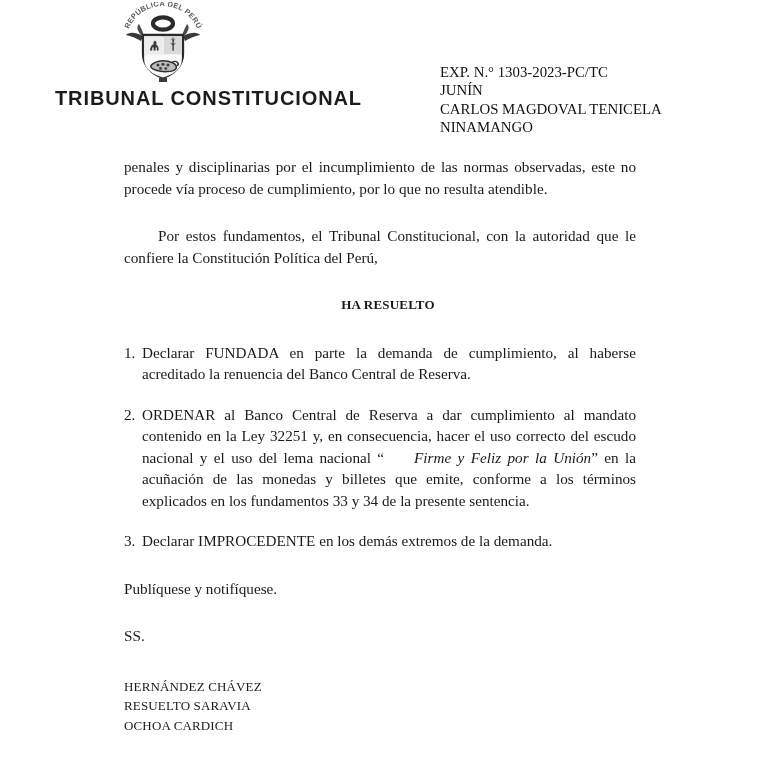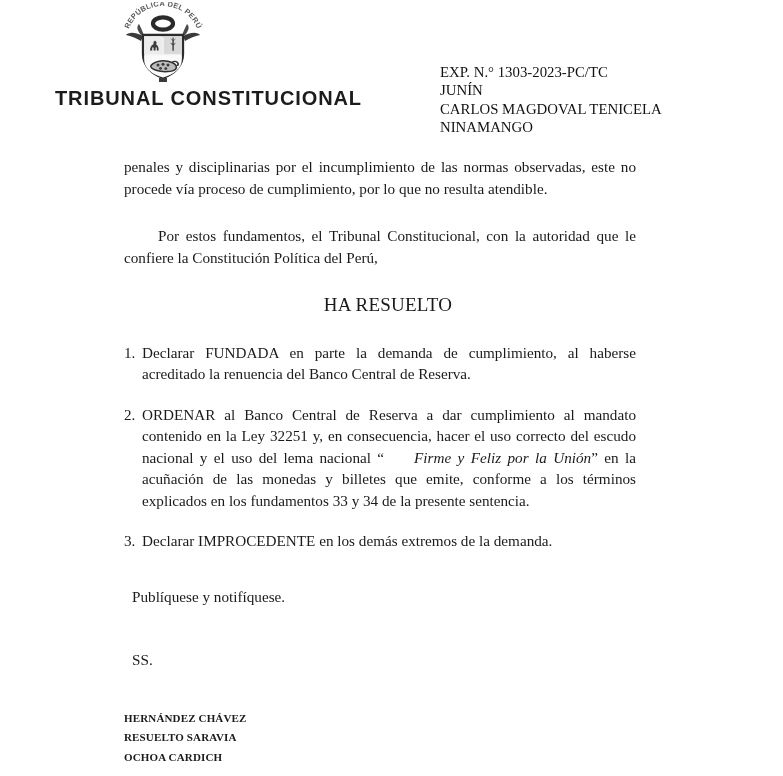--- a/index.html
+++ b/index.html
@@ -76,22 +76,22 @@
     margin: 0 0 0 0;
     text-align: justify;
     text-justify: inter-word;
   }
   p.para.indent { text-indent: 34px; }
   .gap-md { height: 26px; }
   .gap-lg { height: 30px; }
 
   .ha-resuelto {
     text-align: center;
-    font-weight: normal;
-    font-size: 19px;
+    font-weight: bold;
+    font-size: 13px;
     letter-spacing: 0.2px;
     padding-left: 16px;
   }
 
   ol.resolutions {
     list-style: none;
     margin: 0;
     padding: 0;
   }
   ol.resolutions > li {
@@ -104,25 +104,25 @@
   ol.resolutions > li .num {
     position: absolute;
     left: 0;
     top: 0;
   }
   ol.resolutions > li.last { margin-bottom: 0; }
 
   b, strong { font-weight: normal; }
   i, em { font-style: italic; margin-left: 30px; }
 
-  .plain-line { margin: 8px; font-family: Liberation Serif, serif; }
+  .plain-line { margin: 0; font-family: Liberation Serif, serif; }
 
   .judges {
-    font-weight: bold;
-    font-size: 11px;
+    font-weight: normal;
+    font-size: 13px;
     line-height: 19.5px;
     letter-spacing: 0.15px;
   }
 </style>
 </head>
 <body>
 
 <div class="header">
 
   <div class="crest-block">

